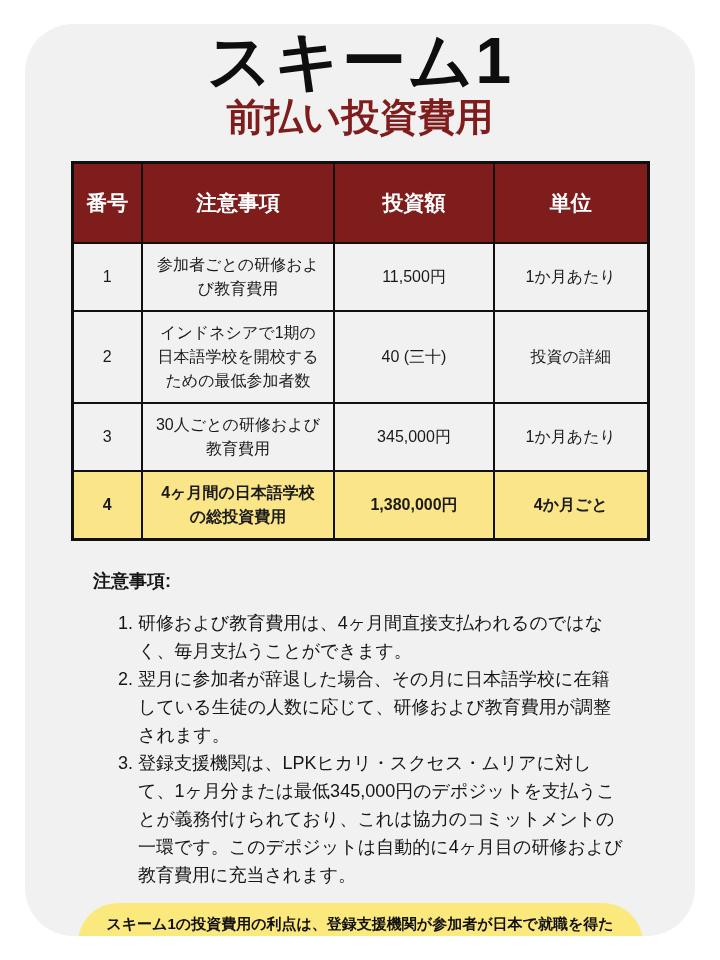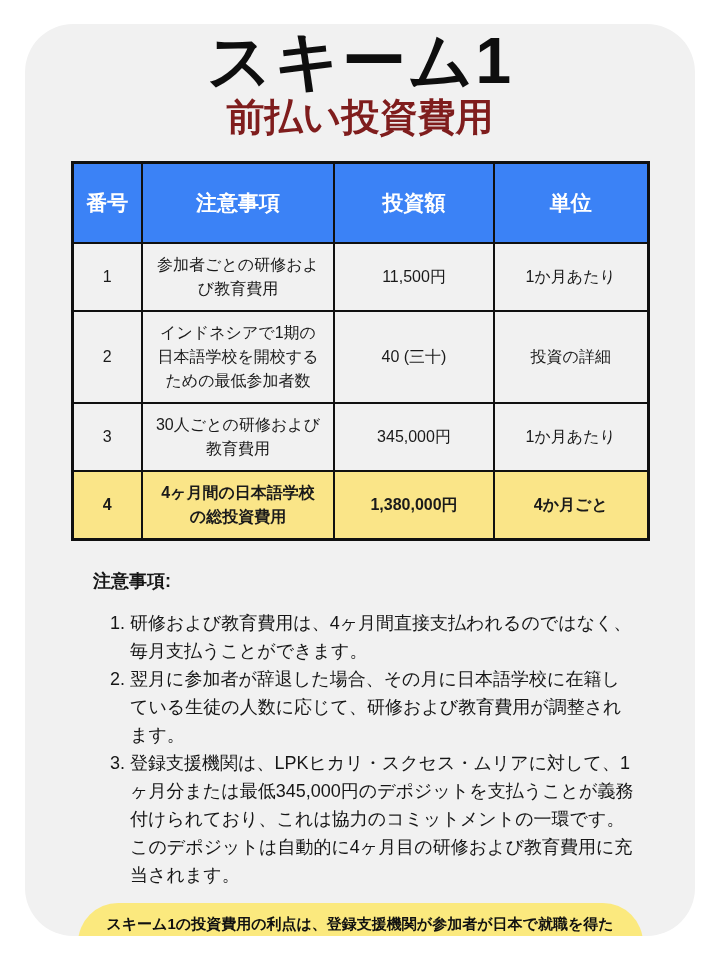--- a/index.html
+++ b/index.html
@@ -38,21 +38,21 @@
     width: 576px;
     margin: 22px auto 0;
     border-collapse: collapse;
     table-layout: fixed;
   }
   table.invest, table.invest th, table.invest td {
     border: 2px solid #101010;
   }
   table.invest { border-width: 3px; }
   table.invest th {
-    background: #3b82f6;
+    background: #7f1d1d;
     color: #ffffff;
     font-size: 21px;
     font-weight: 700;
     padding: 25px 6px;
   }
   table.invest td {
     background: #f1f1f1;
     font-size: 16px;
     line-height: 1.5;
     text-align: center;
@@ -66,21 +66,21 @@
   }
   .notes {
     margin: 28px 56px 0 68px;
   }
   .notes-heading {
     font-size: 18px;
     margin: 0 0 16px 0;
     font-weight: bold;
   }
   .notes ol {
-    margin: 4px;
+    margin: 12px;
     padding-left: 33px;
   }
   .notes li {
     font-size: 18px;
     line-height: 28px;
   }
   .pill {
     width: 565px;
     margin: 14px auto 0;
     box-sizing: border-box;

